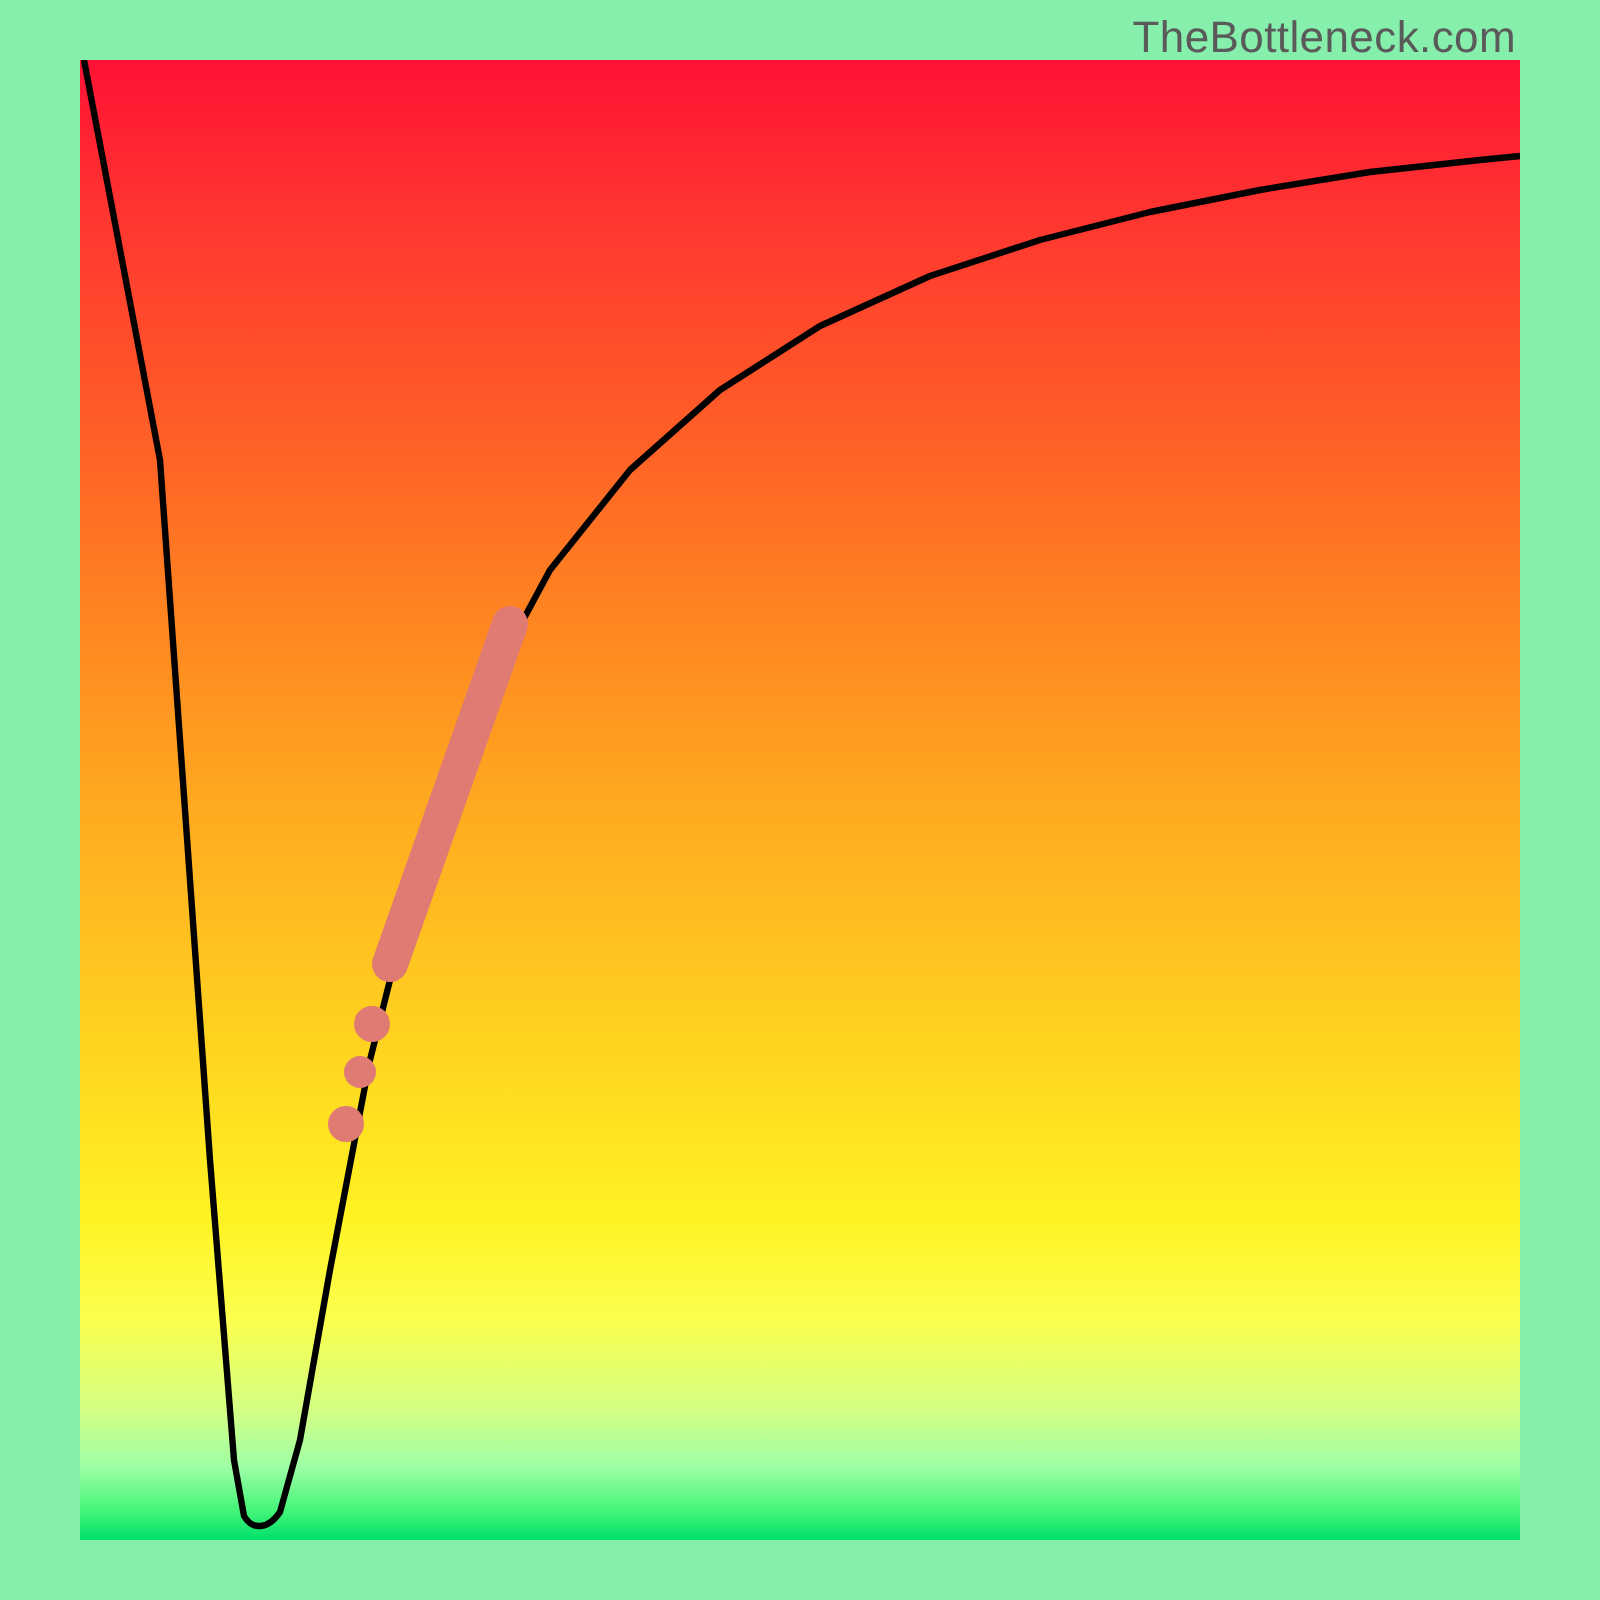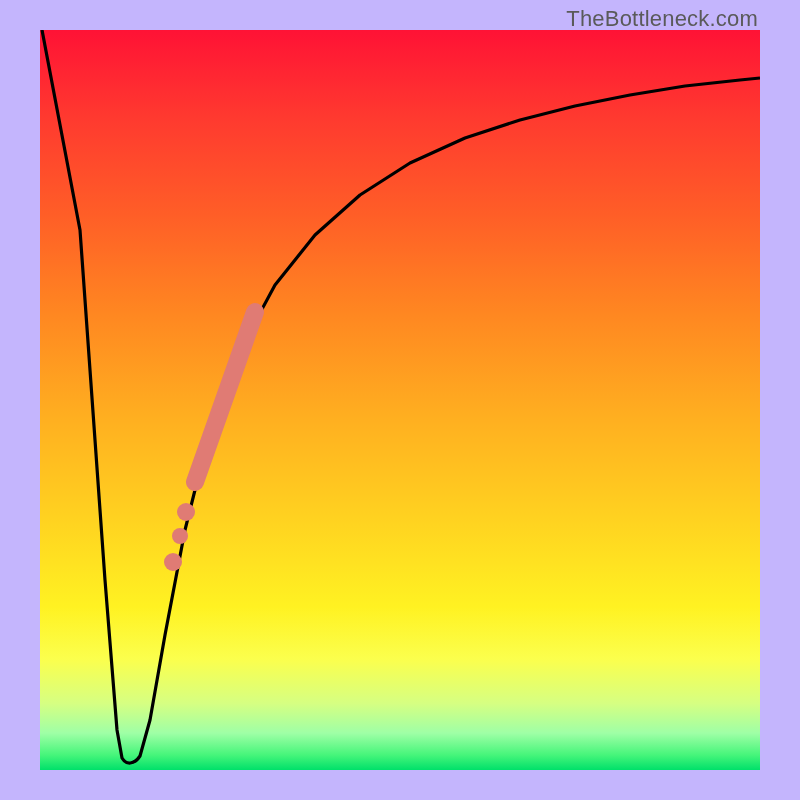--- a/index.html
+++ b/index.html
@@ -8,21 +8,21 @@
     width: 800px;
     height: 800px;
     overflow: hidden;
     background: #000;
     font-family: Arial, Helvetica, sans-serif;
   }
   .frame {
     position: relative;
     width: 800px;
     height: 800px;
-    background: #c4b5fd;
+    background: #86efac;
   }
   .plot-area {
     position: absolute;
     left: 40px;
     top: 30px;
     width: 720px;
     height: 740px;
     background: linear-gradient(
       to bottom,
       #ff1235 0%,

